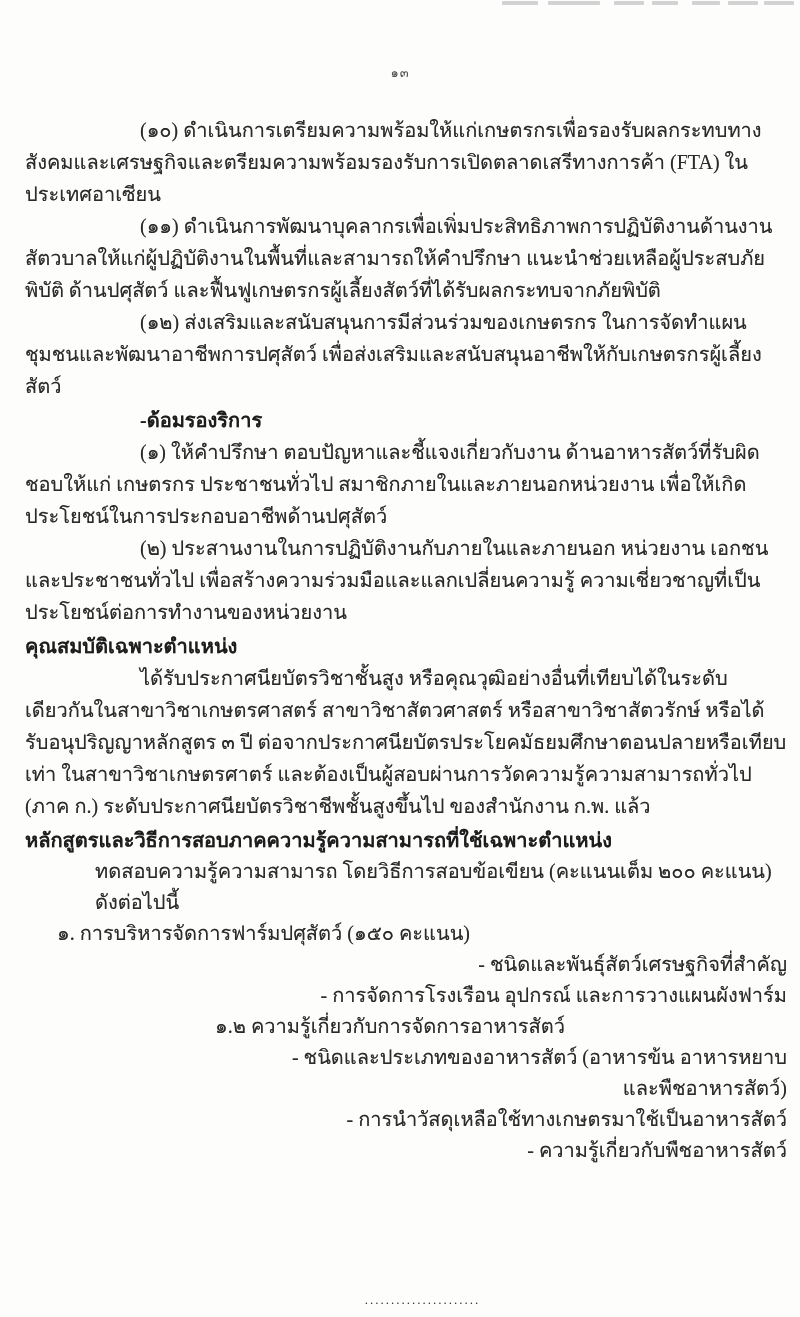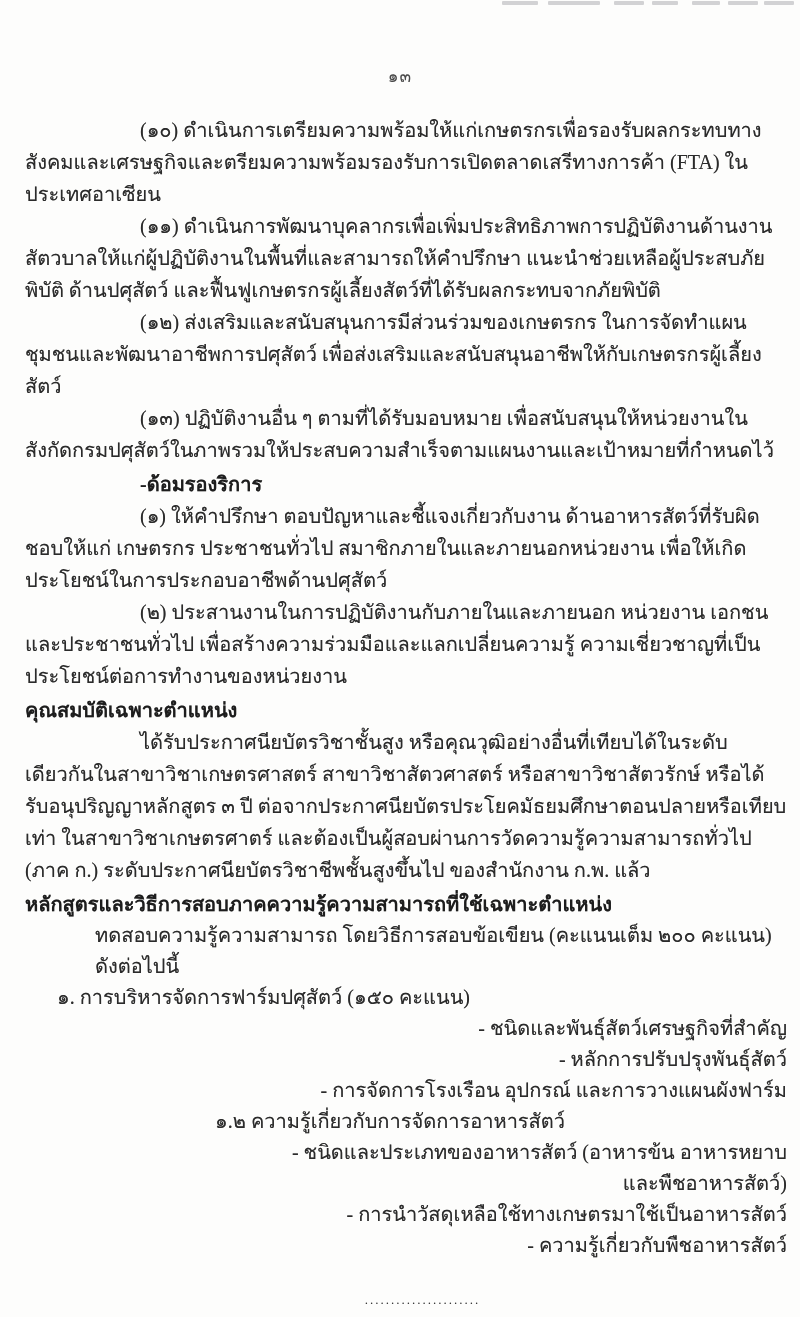--- a/index.html
+++ b/index.html
@@ -28,21 +28,21 @@
     height: 4px;
     background: #d2d2d4;
     border-radius: 1px;
   }
   .page-num {
     position: absolute;
     top: 62px;
     left: 0;
     width: 800px;
     text-align: center;
-    font-size: 17px;
+    font-size: 13px;
     color: #4a4a4a;
     letter-spacing: 1px;
   }
   .doc {
     position: absolute;
     top: 114px;
     left: 25px;
     width: 762px;
     font-size: 20px;
     line-height: 32px;
@@ -95,41 +95,39 @@
 <div class="page-num">๑๓</div>
 
 <div class="doc">
 
   <p class="para"><span>(๑๐)</span> <span>ดำเนินการเตรียมความพร้อมให้แก่เกษตรกรเพื่อรองรับผลกระทบทางสังคมและเศรษฐกิจและตรียมความพร้อมรองรับการเปิดตลาดเสรีทางการค้า (FTA) ในประเทศอาเซียน</span></p>
 
   <p class="para"><span>(๑๑)</span> <span>ดำเนินการพัฒนาบุคลากรเพื่อเพิ่มประสิทธิภาพการปฏิบัติงานด้านงานสัตวบาลให้แก่ผู้ปฏิบัติงานในพื้นที่และสามารถให้คำปรึกษา แนะนำช่วยเหลือผู้ประสบภัยพิบัติ  ด้านปศุสัตว์ และฟื้นฟูเกษตรกรผู้เลี้ยงสัตว์ที่ได้รับผลกระทบจากภัยพิบัติ</span></p>
 
   <p class="para"><span>(๑๒)</span> <span>ส่งเสริมและสนับสนุนการมีส่วนร่วมของเกษตรกร ในการจัดทำแผนชุมชนและพัฒนาอาชีพการปศุสัตว์ เพื่อส่งเสริมและสนับสนุนอาชีพให้กับเกษตรกรผู้เลี้ยงสัตว์</span></p>
 
-  <p class="para"><span>(๑๓)</span> <span>ปฏิบัติงานอื่น ๆ ตามที่ได้รับมอบหมาย เพื่อสนับสนุนให้หน่วยงานในสังกัดกรมปศุสัตว์ในภาพรวมให้ประสบความสำเร็จตามแผนงานและเป้าหมายที่กำหนดไว้</span></p>
 
   <p class="heading heading-indent">-ด้อมรองริการ</p>
 
   <p class="para"><span>(๑)</span> <span>ให้คำปรึกษา ตอบปัญหาและชี้แจงเกี่ยวกับงาน ด้านอาหารสัตว์ที่รับผิดชอบให้แก่ เกษตรกร ประชาชนทั่วไป สมาชิกภายในและภายนอกหน่วยงาน เพื่อให้เกิดประโยชน์ในการประกอบอาชีพด้านปศุสัตว์</span></p>
 
   <p class="para"><span>(๒)</span> <span>ประสานงานในการปฏิบัติงานกับภายในและภายนอก หน่วยงาน เอกชน และประชาชนทั่วไป เพื่อสร้างความร่วมมือและแลกเปลี่ยนความรู้ ความเชี่ยวชาญที่เป็นประโยชน์ต่อการทำงานของหน่วยงาน</span></p>
 
   <p class="heading">คุณสมบัติเฉพาะตำแหน่ง</p>
 
   <p class="para">ได้รับประกาศนียบัตรวิชาชั้นสูง หรือคุณวุฒิอย่างอื่นที่เทียบได้ในระดับเดียวกันในสาขาวิชาเกษตรศาสตร์ สาขาวิชาสัตวศาสตร์ หรือสาขาวิชาสัตวรักษ์ หรือได้รับอนุปริญญาหลักสูตร ๓ ปี ต่อจากประกาศนียบัตรประโยคมัธยมศึกษาตอนปลายหรือเทียบเท่า ในสาขาวิชาเกษตรศาตร์ และต้องเป็นผู้สอบผ่านการวัดความรู้ความสามารถทั่วไป (ภาค ก.) ระดับประกาศนียบัตรวิชาชีพชั้นสูงขึ้นไป ของสำนักงาน ก.พ. แล้ว</p>
 
   <p class="heading">หลักสูตรและวิธีการสอบภาคความรู้ความสามารถที่ใช้เฉพาะตำแหน่ง</p>
 
   <div class="exam-list">
     <div class="intro-line">ทดสอบความรู้ความสามารถ โดยวิธีการสอบข้อเขียน (คะแนนเต็ม ๒๐๐ คะแนน) ดังต่อไปนี้</div>
 
     <div class="topic-line">๑. การบริหารจัดการฟาร์มปศุสัตว์ (๑๕๐ คะแนน)</div>
 
     <div class="bullet-line">- ชนิดและพันธุ์สัตว์เศรษฐกิจที่สำคัญ</div>
-    <div class="bullet-line">- หลักการปรับปรุงพันธุ์สัตว์</div>
     <div class="bullet-line">- การจัดการโรงเรือน อุปกรณ์ และการวางแผนผังฟาร์ม</div>
 
     <div class="subtopic-line">๑.๒ ความรู้เกี่ยวกับการจัดการอาหารสัตว์</div>
     <div class="bullet-line">- ชนิดและประเภทของอาหารสัตว์ (อาหารข้น อาหารหยาบ และพืชอาหารสัตว์)</div>
     <div class="bullet-line">- การนำวัสดุเหลือใช้ทางเกษตรมาใช้เป็นอาหารสัตว์</div>
     <div class="bullet-line">- ความรู้เกี่ยวกับพืชอาหารสัตว์</div>
 
   </div>
 
 </div>

